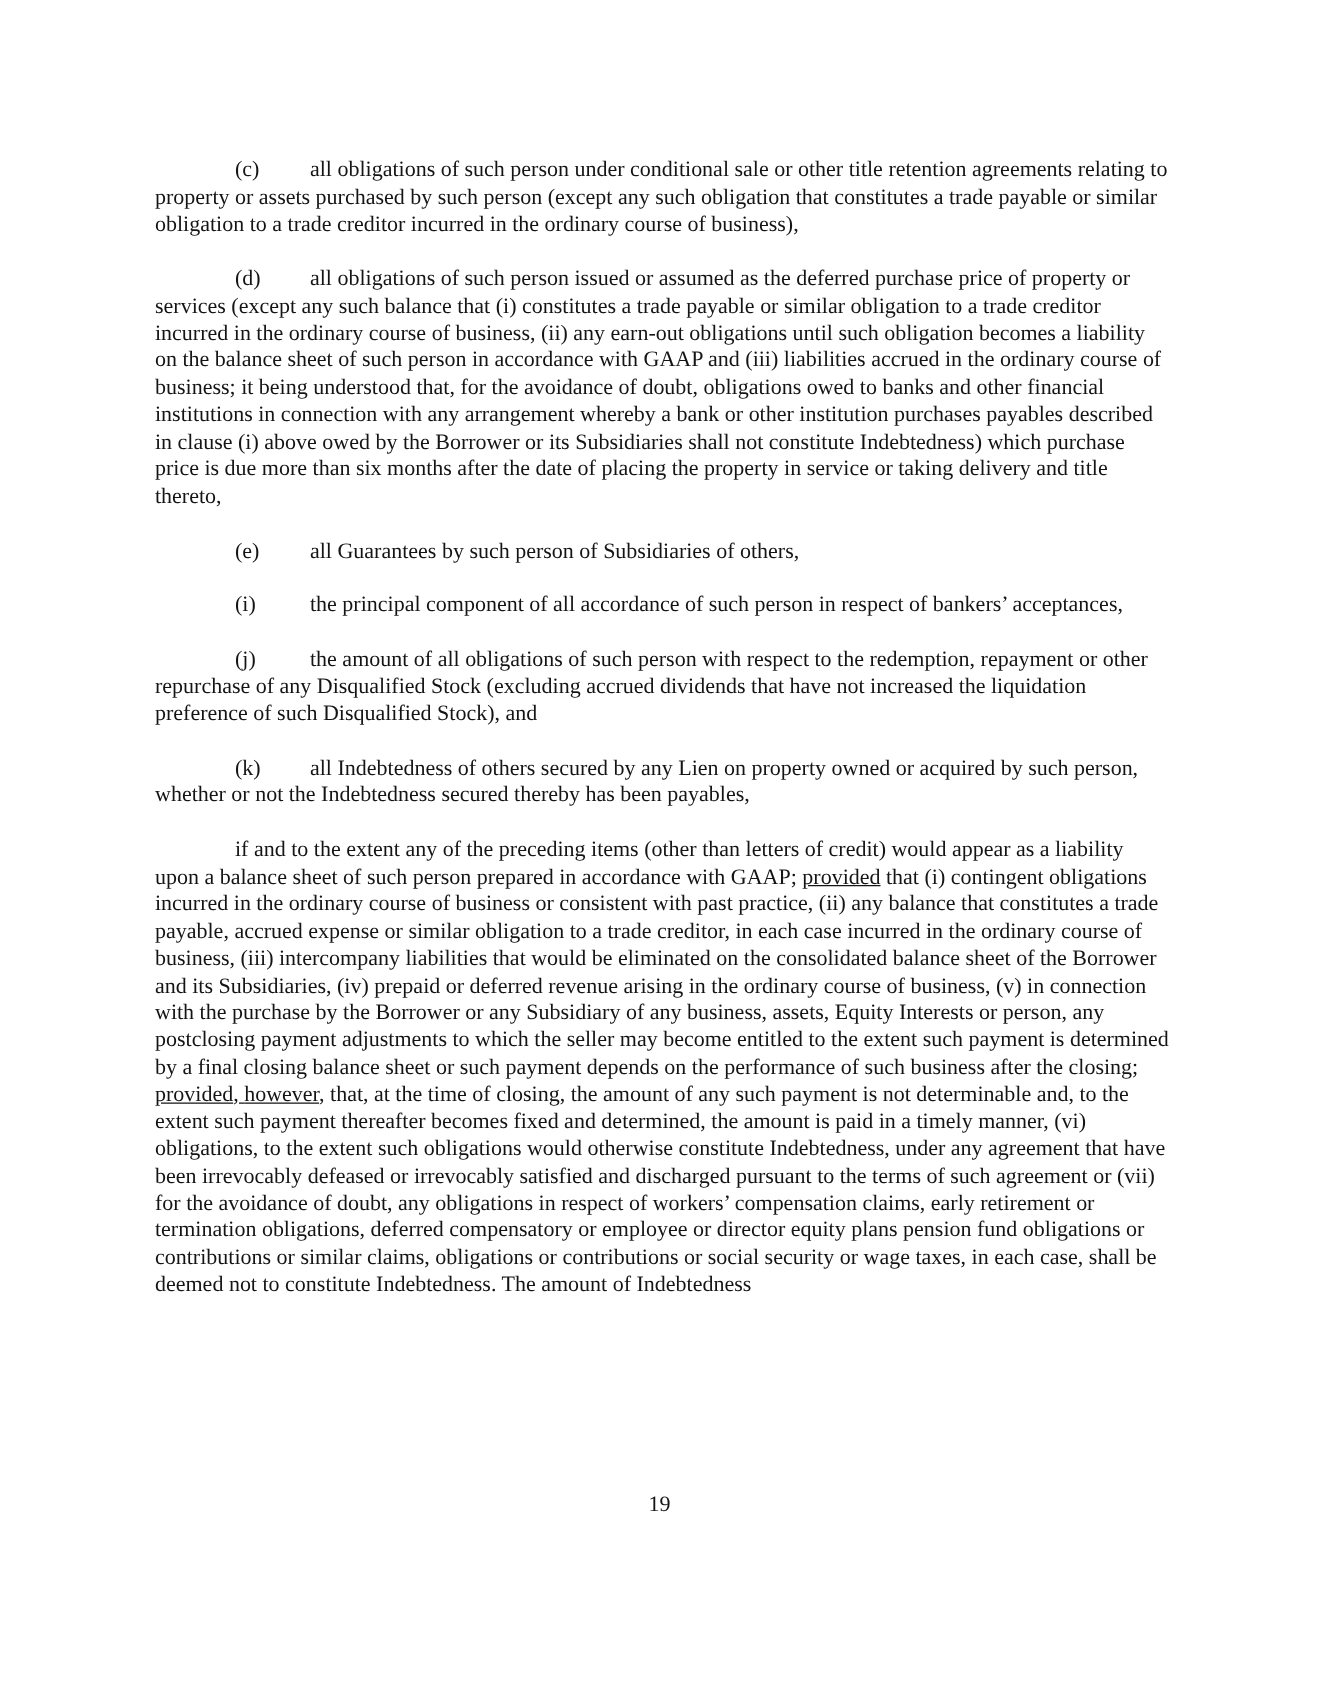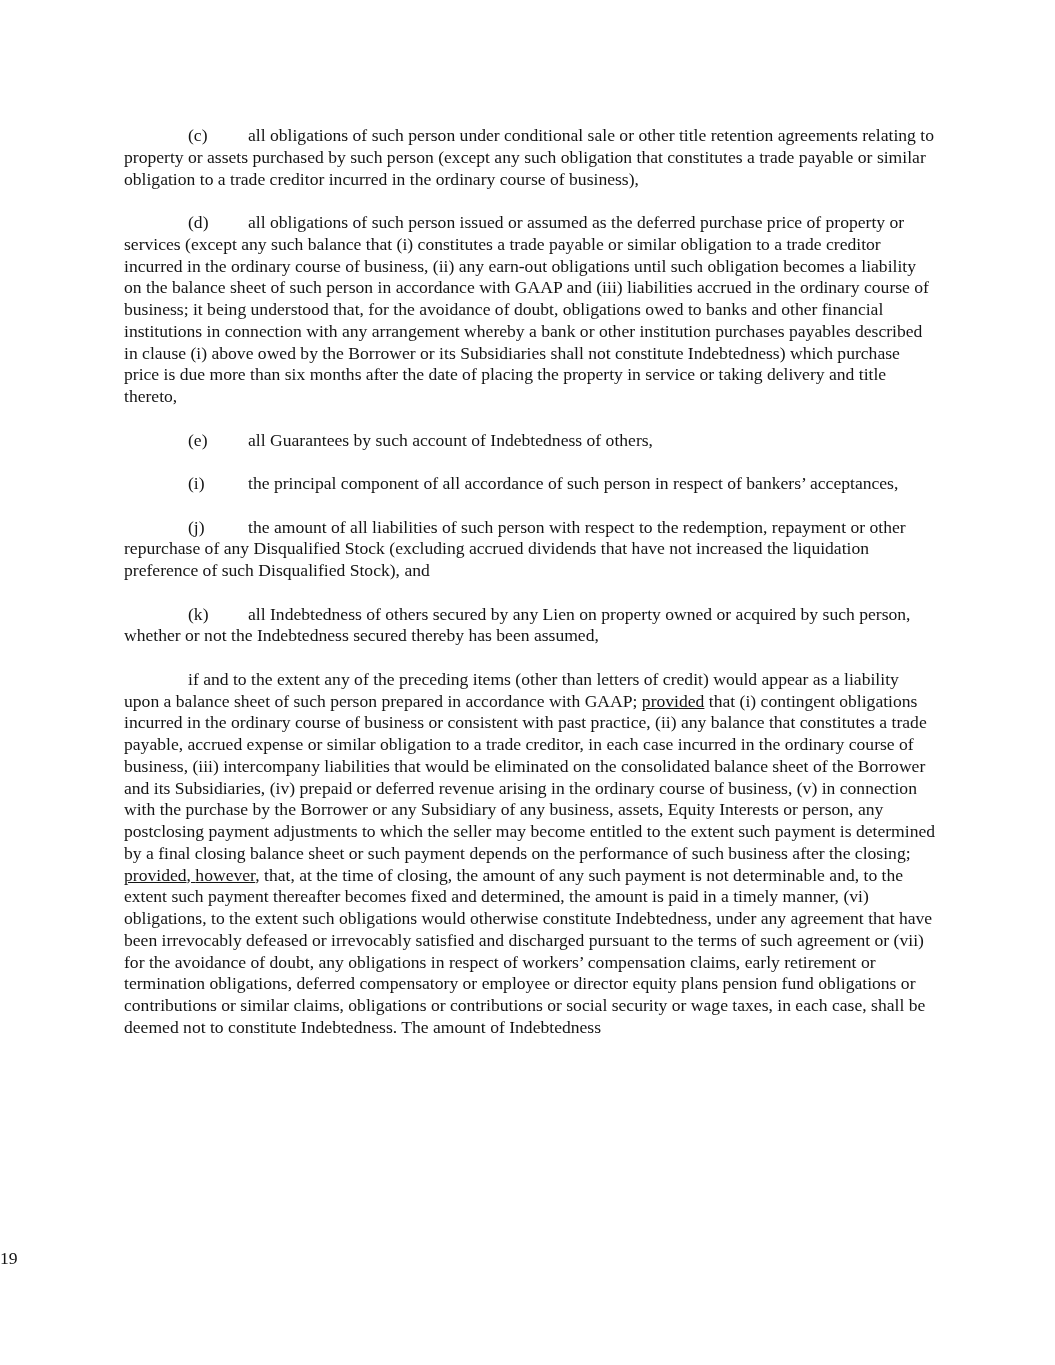--- a/index.html
+++ b/index.html
@@ -31,43 +31,43 @@
       text-indent: 64px;
     }
     .item .label {
       display: inline-block;
       width: 60px;
       text-indent: 0;
     }
     .u { text-decoration: underline; }
     .page-number {
       position: absolute;
-      top: 1248px;
+      top: 1193px;
       left: 0;
       width: 1055px;
-      text-align: left;
+      text-align: center;
     }
   </style>
 </head>
 <body>
 
 <div class="page">
 
   <p class="para item" style="margin-bottom:21.75px"><span class="label">(c)</span><span>all obligations of such person under conditional sale or other title retention agreements relating to property or assets purchased by such person (except any such obligation that constitutes a trade payable or similar obligation to a trade creditor incurred in the ordinary course of business),</span></p>
 
   <p class="para item" style="margin-bottom:21.75px"><span class="label">(d)</span><span>all obligations of such person issued or assumed as the deferred purchase price of property or services (except any such balance that (i) constitutes a trade payable or similar obligation to a trade creditor incurred in the ordinary course of business, (ii) any earn-out obligations until such obligation becomes a liability on the balance sheet of such person in accordance with GAAP and (iii) liabilities accrued in the ordinary course of business; it being understood that, for the avoidance of doubt, obligations owed to banks and other financial institutions in connection with any arrangement whereby a bank or other institution purchases payables described in clause (i) above owed by the Borrower or its Subsidiaries shall not constitute Indebtedness) which purchase price is due more than six months after the date of placing the property in service or taking delivery and title thereto,</span></p>
 
-  <p class="para item" style="margin-bottom:21.75px"><span class="label">(e)</span><span>all Guarantees by such account of Indebtedness of others,</span></p>
+  <p class="para item" style="margin-bottom:21.75px"><span class="label">(e)</span><span>all Guarantees by such person of Subsidiaries of others,</span></p>
 
 
 
 
   <p class="para item" style="margin-bottom:21.75px"><span class="label">(i)</span><span>the principal component of all accordance of such person in respect of bankers’ acceptances,</span></p>
 
-  <p class="para item" style="margin-bottom:21.75px"><span class="label">(j)</span><span>the amount of all liabilities of such person with respect to the redemption, repayment or other repurchase of any Disqualified Stock (excluding accrued dividends that have not increased the liquidation preference of such Disqualified Stock), and</span></p>
+  <p class="para item" style="margin-bottom:21.75px"><span class="label">(j)</span><span>the amount of all obligations of such person with respect to the redemption, repayment or other repurchase of any Disqualified Stock (excluding accrued dividends that have not increased the liquidation preference of such Disqualified Stock), and</span></p>
 
-  <p class="para item" style="margin-bottom:21.75px"><span class="label">(k)</span><span>all Indebtedness of others secured by any Lien on property owned or acquired by such person, whether or not the Indebtedness secured thereby has been assumed,</span></p>
+  <p class="para item" style="margin-bottom:21.75px"><span class="label">(k)</span><span>all Indebtedness of others secured by any Lien on property owned or acquired by such person, whether or not the Indebtedness secured thereby has been payables,</span></p>
 
   <p class="para" style="text-indent:64px"><span>if and to the extent any of the preceding items (other than letters of credit) would appear as a liability upon a balance sheet of such person prepared in accordance with GAAP; </span><span class="u">provided</span><span> that (i) contingent obligations incurred in the ordinary course of business or consistent with past practice, (ii) any balance that constitutes a trade payable, accrued expense or similar obligation to a trade creditor, in each case incurred in the ordinary course of business, (iii) intercompany liabilities that would be eliminated on the consolidated balance sheet of the Borrower and its Subsidiaries, (iv) prepaid or deferred revenue arising in the ordinary course of business, (v) in connection with the purchase by the Borrower or any Subsidiary of any business, assets, Equity Interests or person, any postclosing payment adjustments to which the seller may become entitled to the extent such payment is determined by a final closing balance sheet or such payment depends on the performance of such business after the closing; </span><span class="u">provided</span><span class="u">, </span><span class="u">however</span><span>, that, at the time of closing, the amount of any such payment is not determinable and, to the extent such payment thereafter becomes fixed and determined, the amount is paid in a timely manner, (vi) obligations, to the extent such obligations would otherwise constitute Indebtedness, under any agreement that have been irrevocably defeased or irrevocably satisfied and discharged pursuant to the terms of such agreement or (vii) for the avoidance of doubt, any obligations in respect of workers’ compensation claims, early retirement or termination obligations, deferred compensatory or employee or director equity plans pension fund obligations or contributions or similar claims, obligations or contributions or social security or wage taxes, in each case, shall be deemed not to constitute Indebtedness.  The amount of Indebtedness</span></p>
 
 </div>
 
 <div class="page-number">19</div>
 
 </body></html>

